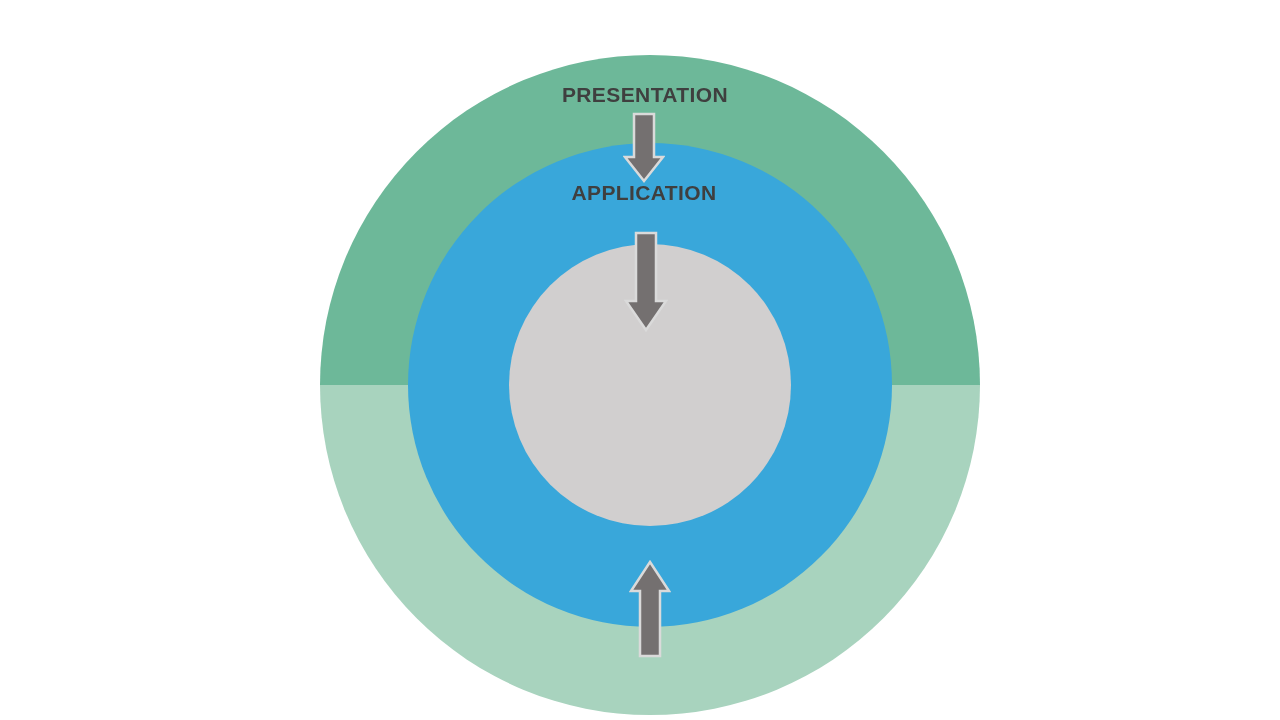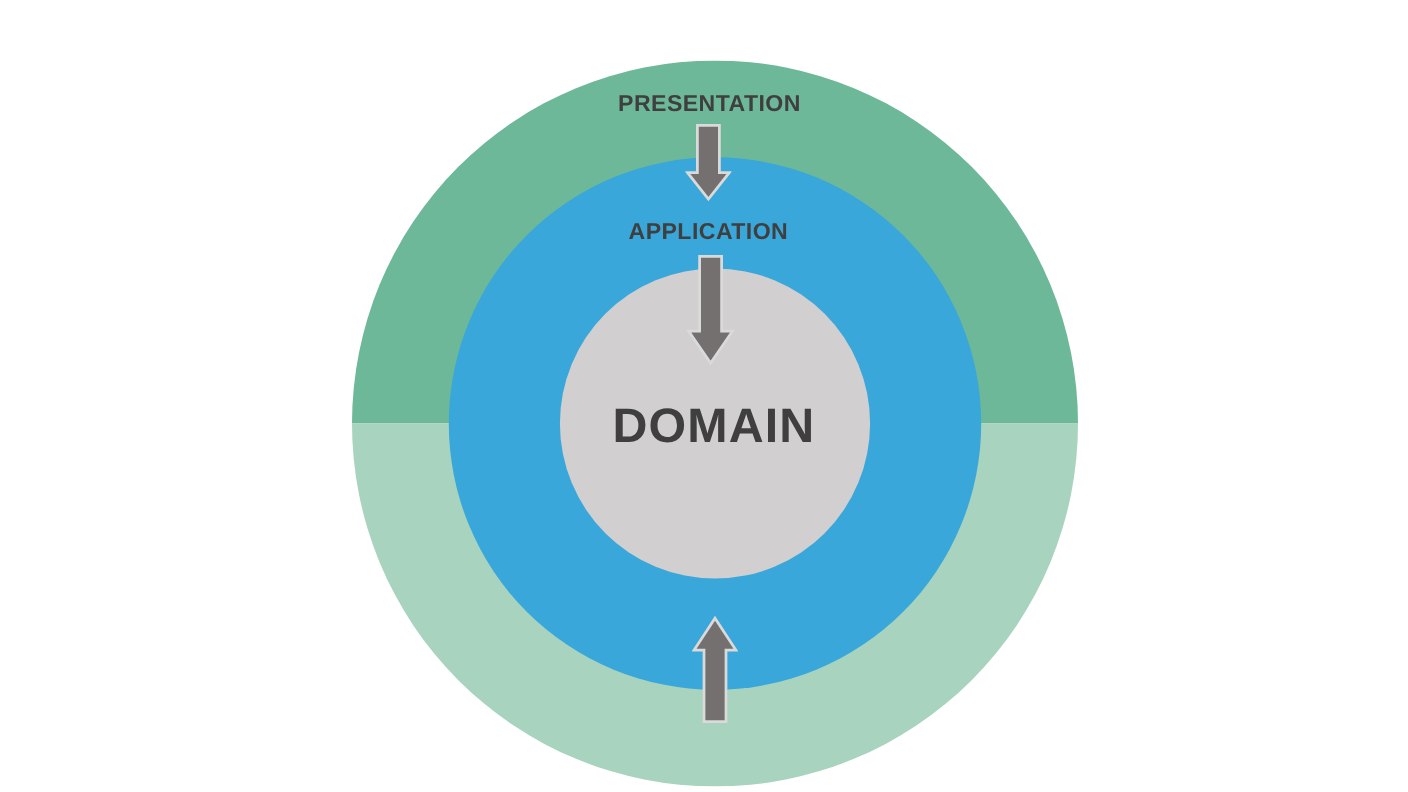--- a/index.html
+++ b/index.html
@@ -57,21 +57,21 @@
   .layer-label {
     position: absolute;
     transform: translate(-50%, -50%);
     font-weight: bold;
     color: var(--label-text);
     font-size: 21px;
     letter-spacing: 0.4px;
     white-space: nowrap;
   }
   .label-presentation  { left: 645px; top: 68px; }
-  .label-application   { left: 644px; top: 184px; }
+  .label-application   { left: 644px; top: 166px; }
   .label-domain        { left: 649px; top: 361px; font-size: 44px; letter-spacing: 1px; }
   .label-infrastruture { left: 653px; top: 653px; }
   .arrow {
     position: absolute;
     display: block;
   }
   .arrow polygon {
     fill: var(--arrow-fill);
     stroke: var(--arrow-outline);
     stroke-width: 2.5;
@@ -92,21 +92,20 @@
   </div>
 
   <div class="ring ring-middle"></div>
 
   <div class="circle-inner"></div>
 
   <div class="layer-label label-presentation">PRESENTATION</div>
 
   <div class="layer-label label-application">APPLICATION</div>
 
-  <div class="layer-label label-domain">DOMAIN</div>
 
 
   <svg class="arrow arrow-1" width="42" height="72" viewBox="0 0 42 72" aria-hidden="true">
     <polygon points="11,2 31,2 31,45 40,45 21,69 2,45 11,45"></polygon>
   </svg>
 
   <svg class="arrow arrow-2" width="44" height="102" viewBox="0 0 44 102" aria-hidden="true">
     <polygon points="12,2 32,2 32,70 42,70 22,99 2,70 12,70"></polygon>
   </svg>
 

